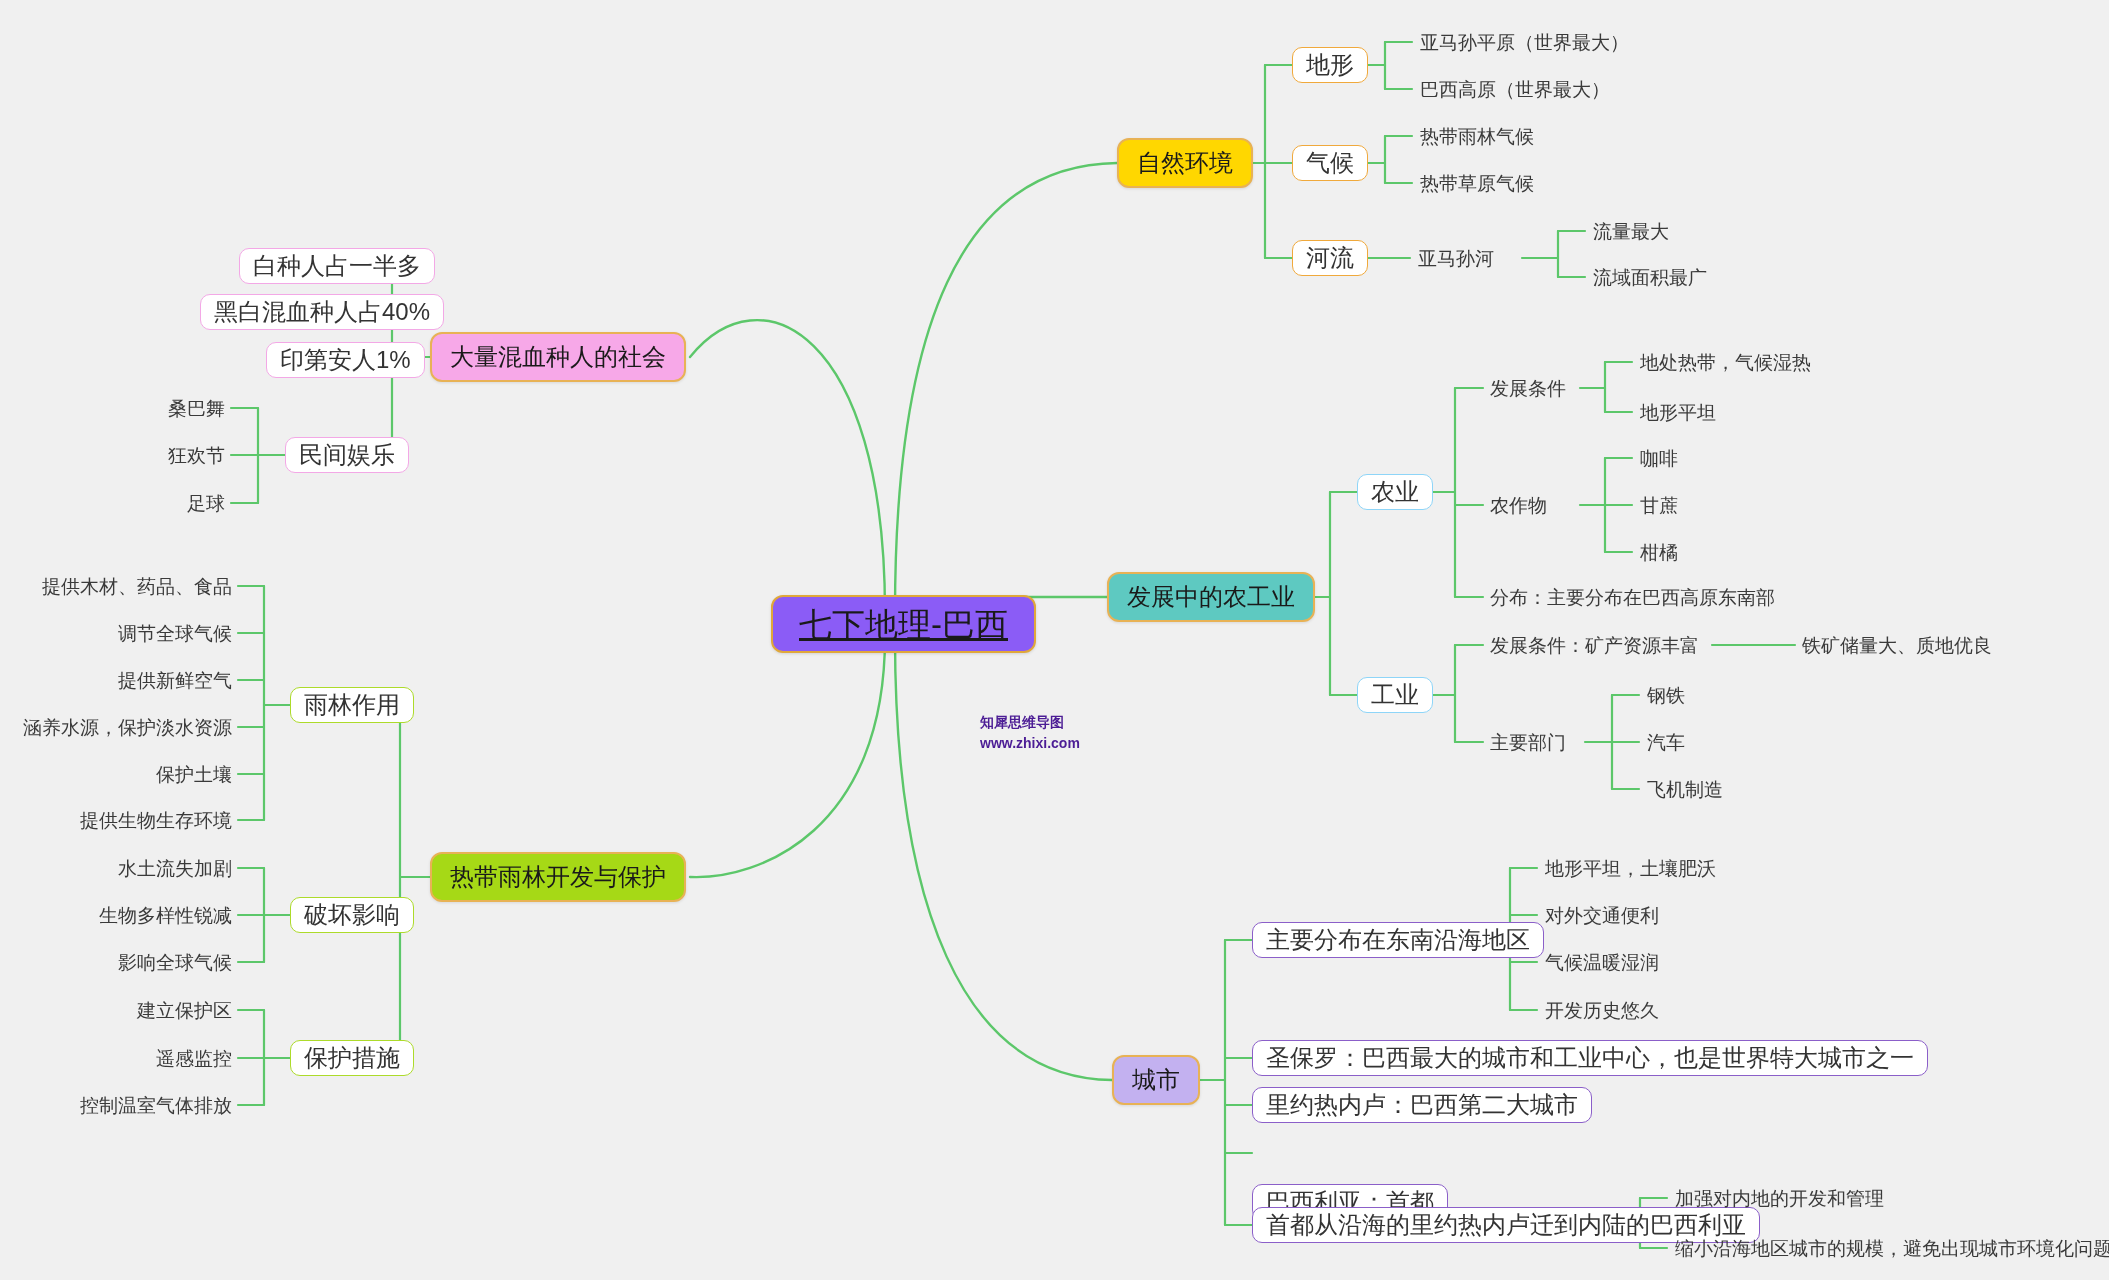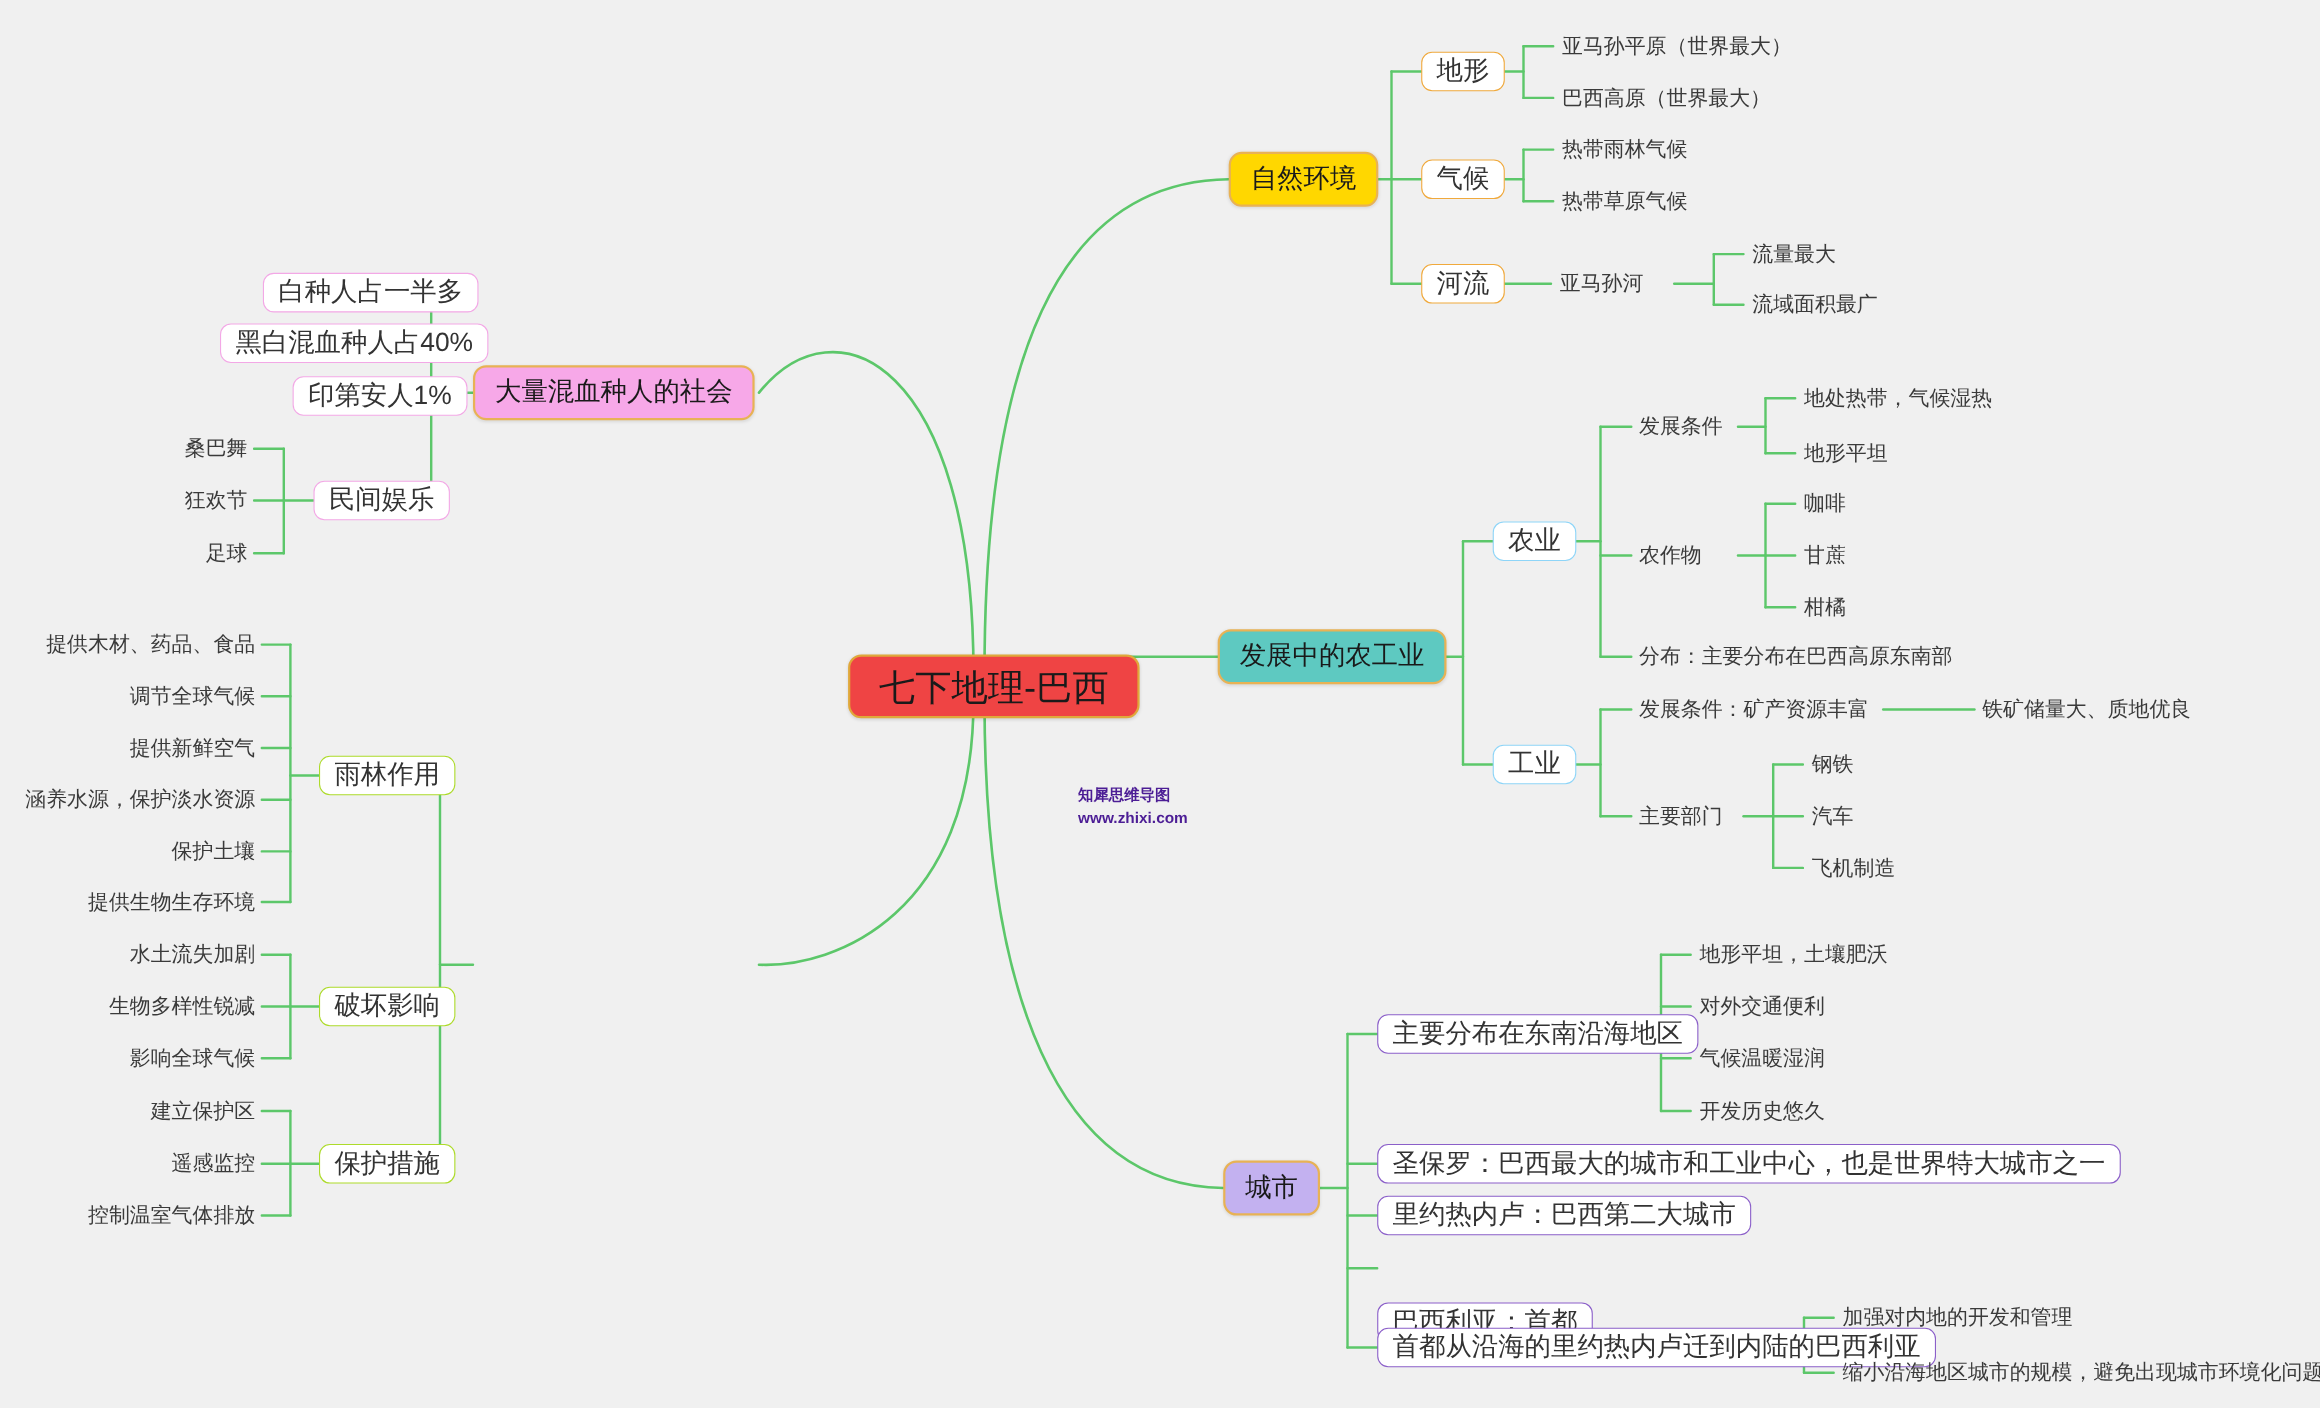--- a/index.html
+++ b/index.html
@@ -25,28 +25,29 @@
     position: absolute;
     display: flex;
     align-items: center;
     justify-content: center;
     white-space: nowrap;
     color: #333;
     line-height: 1;
   }
   
   .n-root {
-    background: #ef4444;
+    background: #8b5cf6;
     border: 2px solid #e0a83a;
     border-radius: 12px;
     font-size: 33px;
     color: #1a1a1a;
     padding: 0 26px;
     height: 58px;
     box-shadow: 0 1px 3px rgba(0,0,0,.12);
+    text-decoration: underline;
   }
   
   .n-main {
     border-radius: 12px;
     border: 2px solid #e8b255;
     font-size: 24px;
     color: #1a1a1a;
     padding: 0 18px;
     height: 50px;
     box-shadow: 0 1px 3px rgba(0,0,0,.10);
@@ -253,20 +254,21 @@
   <div class="node n-main pink" style="left:430px; top:332px;">大量混血种人的社会</div>
 
   <div class="node n-sub pinkb" style="left:239px; top:248px; justify-content:flex-end;">白种人占一半多</div>
   <div class="node n-sub pinkb" style="left:200px; top:294px; justify-content:flex-end;">黑白混血种人占40%</div>
   <div class="node n-sub pinkb" style="left:266px; top:342px; justify-content:flex-end;">印第安人1%</div>
   <div class="node n-sub pinkb" style="left:285px; top:437px; justify-content:flex-end;">民间娱乐</div>
   <div class="node n-leaf left" style="left:80px; top:393px; width:145px;">桑巴舞</div>
   <div class="node n-leaf left" style="left:80px; top:440px; width:145px;">狂欢节</div>
   <div class="node n-leaf left" style="left:80px; top:488px; width:145px;">足球</div>
 
+  <div class="node n-main green" style="left:430px; top:852px;">热带雨林开发与保护</div>
 
   <div class="node n-sub limeb" style="left:290px; top:687px;">雨林作用</div>
   <div class="node n-leaf left" style="left:20px; top:571px; width:212px;">提供木材、药品、食品</div>
   <div class="node n-leaf left" style="left:20px; top:618px; width:212px;">调节全球气候</div>
   <div class="node n-leaf left" style="left:20px; top:665px; width:212px;">提供新鲜空气</div>
   <div class="node n-leaf left" style="left:20px; top:712px; width:212px;">涵养水源，保护淡水资源</div>
   <div class="node n-leaf left" style="left:20px; top:759px; width:212px;">保护土壤</div>
   <div class="node n-leaf left" style="left:20px; top:805px; width:212px;">提供生物生存环境</div>
 
   <div class="node n-sub limeb" style="left:290px; top:897px;">破坏影响</div>

